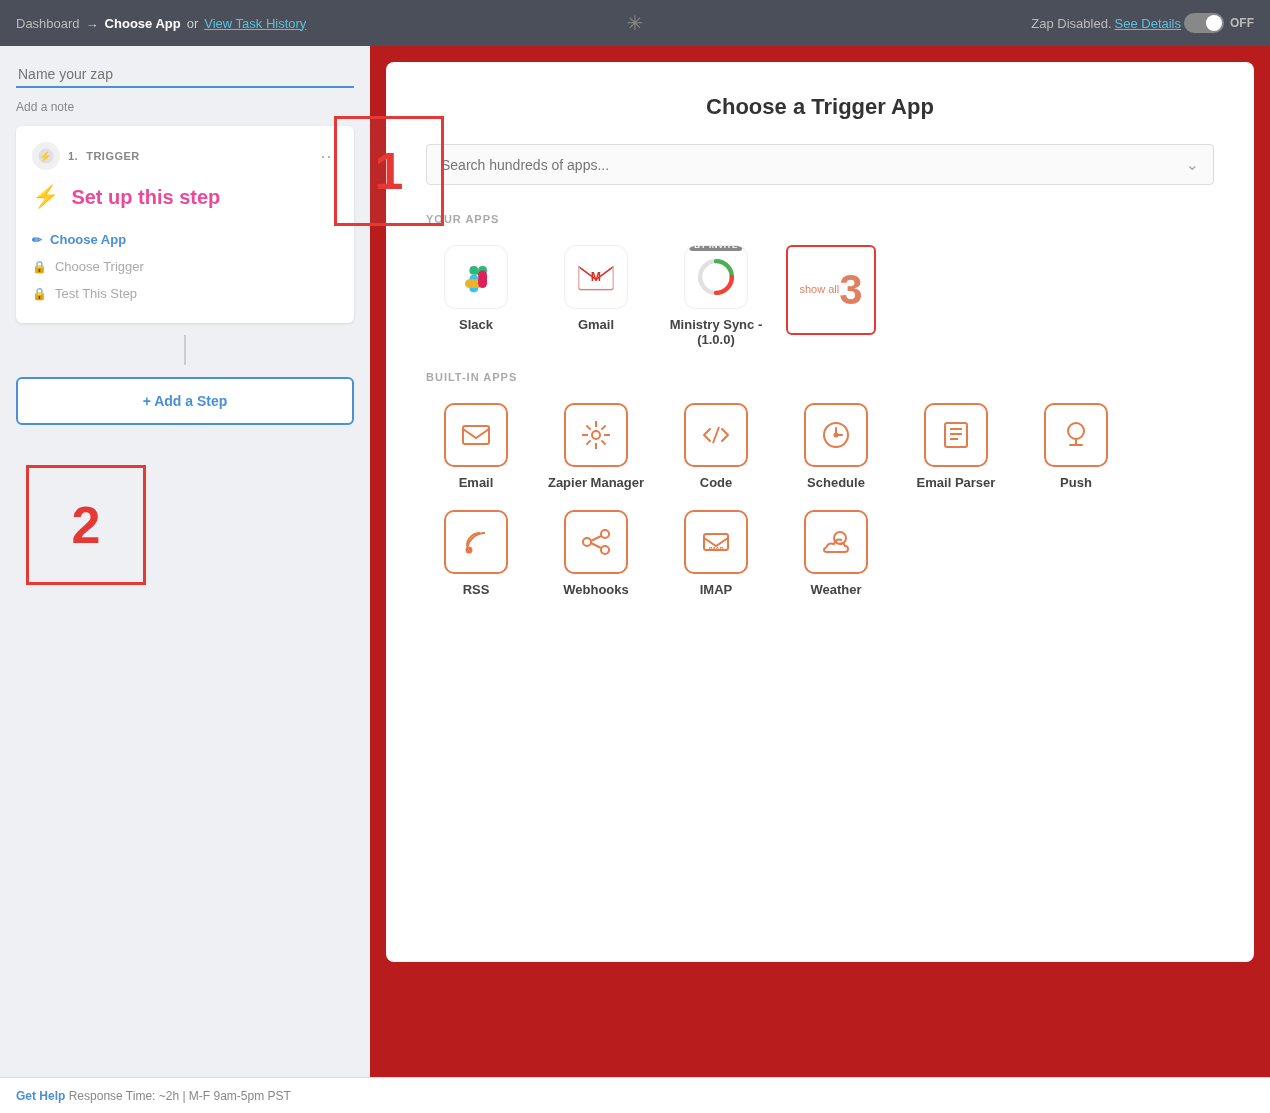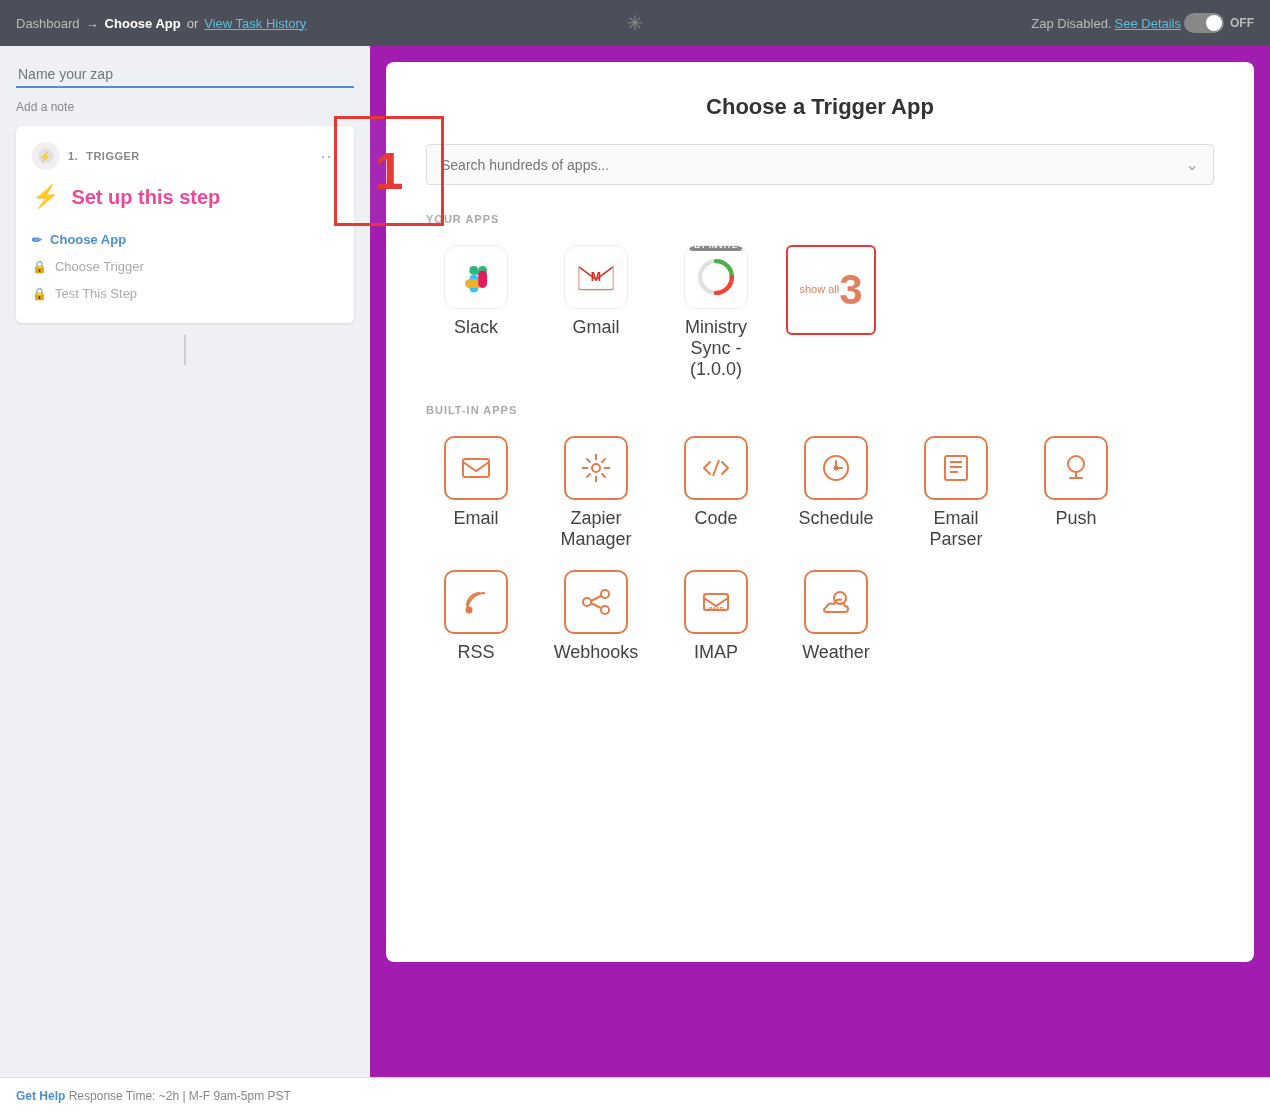--- a/index.html
+++ b/index.html
@@ -145,21 +145,21 @@
       font-size: 52px;
       font-weight: bold;
       color: #e53935;
       z-index: 10;
       pointer-events: none;
     }
 
     
     .main-content {
       flex: 1;
-      background: #a21caf;
+      background: #b91c1c;
       overflow-y: auto;
       padding: 0;
     }
     .content-panel {
       background: #fff;
       margin: 16px;
       border-radius: 8px;
       padding: 32px 40px;
       min-height: 900px;
     }
@@ -218,24 +218,24 @@
     }
     .app-icon-img {
       width: 64px; height: 64px;
       border-radius: 12px;
       display: flex; align-items: center; justify-content: center;
       font-size: 28px;
       overflow: hidden;
       position: relative;
     }
     .app-name {
-      font-size: 18px;
+      font-size: 13px;
       color: #444;
       text-align: center;
-      font-weight: 400;
+      font-weight: 700;
     }
     .by-invite-badge {
       position: absolute;
       top: -6px; left: 50%; transform: translateX(-50%);
       background: #888;
       color: #fff;
       font-size: 8px;
       padding: 1px 5px;
       border-radius: 3px;
       white-space: nowrap;
@@ -355,20 +355,25 @@
         </li>
       </ul>
 
       <div class="annotation-1">1</div>
     </div>
 
     <div class="sidebar-connector">
       <div class="connector-line"></div>
     </div>
 
+    <div style="position:relative;">
+      <button class="add-step-btn">+ Add a Step</button>
+      
+      <div class="annotation-2">2</div>
+    </div>
   </aside>
 
   <main class="main-content">
     <div class="content-panel">
       <h1 class="panel-title">Choose a Trigger App</h1>
 
       <div class="search-bar">
         <input class="search-input" type="text" placeholder="Search hundreds of apps..." style="">
         <span class="search-chevron">⌄</span>
       </div>

